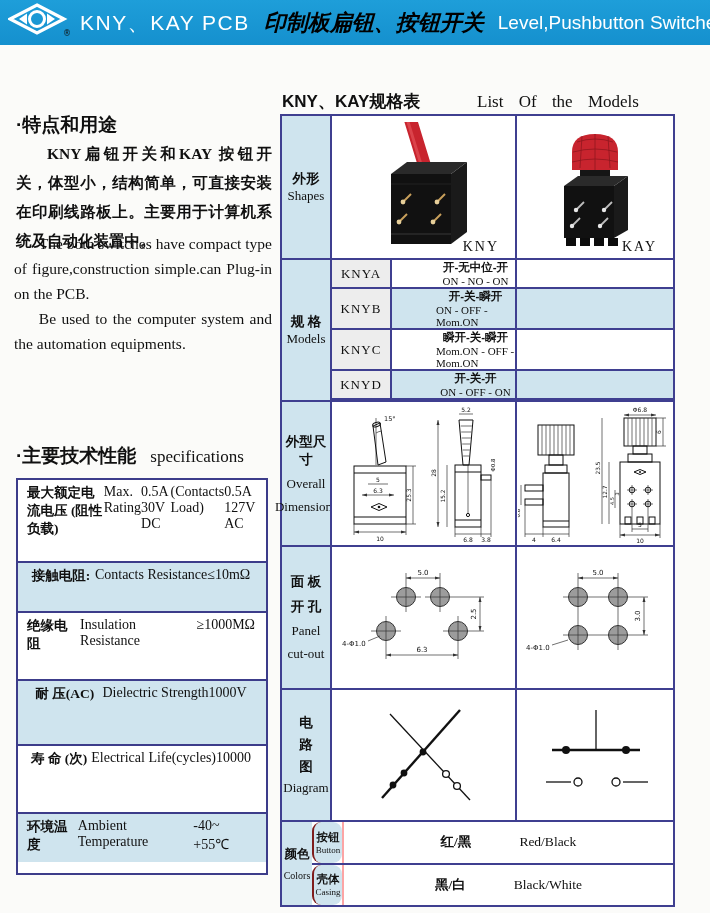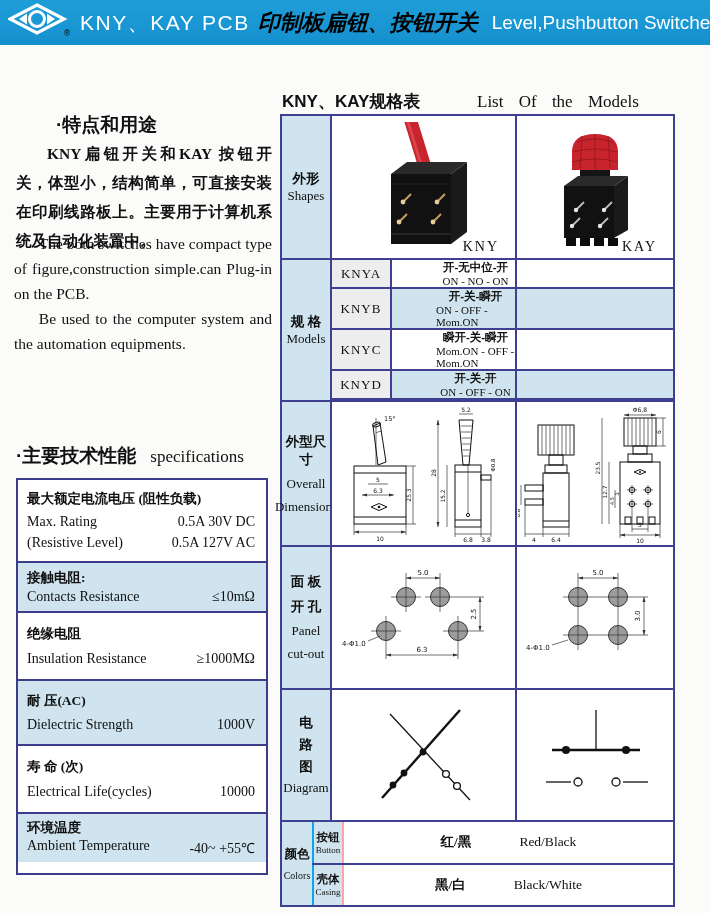--- a/index.html
+++ b/index.html
@@ -8,42 +8,42 @@
          font-family:"Liberation Serif", serif; color:#101010; }
 
   
   .band { position:absolute; left:0; top:0; width:710px; height:45px;
           background:linear-gradient(#1e9ed9,#1590ce);
           display:flex; align-items:center; padding:0 8px; }
   .band .logo-wrap { width:64px; flex:0 0 64px; }
   .band .t1 { color:#fff; font-family:"Liberation Sans",sans-serif; font-size:21px;
               letter-spacing:1.5px; margin-left:8px; white-space:nowrap; }
   .band .t2 { color:#000; font-family:Liberation Sans, sans-serif; font-weight:bold;
-              font-style:italic; font-size:22px; margin-left:8px; white-space:nowrap; }
+              font-style:italic; font-size:22px; margin-left:14px; white-space:nowrap; }
   .band .t3 { color:#fff; font-family:"Liberation Sans",sans-serif; font-size:19px;
               margin-left:14px; white-space:nowrap; }
 
   
   .sec-head { position:absolute; font-family:"Liberation Sans",sans-serif;
               font-weight:bold; font-size:19px; }
-  #feat-head { left:16px; top:112px;margin-left:40px; }
+  #feat-head { left:16px; top:112px; }
   #feat-cn   { position:absolute; left:16px; top:139px; width:256px; font-size:15.5px;
                font-weight:bold; line-height:29px; text-align:justify; text-indent:2em; }
   #feat-en   { position:absolute; left:14px; top:231px; width:258px; font-size:15.5px;
                line-height:25px; text-align:justify; }
   #feat-en p { text-indent:1.6em; }
 
   #spec-head { left:16px; top:443px; }
   #spec-head .en { font-family:"Liberation Serif",serif; font-weight:normal;
                    font-size:17px; margin-left:14px; }
 
   #spec-table { position:absolute; left:16px; top:478px; width:252px; height:397px;
                 border:2px solid #3c3c8a; background:#fff; display:flex; flex-direction:column; }
   .spec-row { padding:4px 9px; border-bottom:2px solid #3c3c8a; background:#fff;
-              display:flex; flex-direction:column; justify-content:space-evenly; }
+              display:flex; flex-direction:row; justify-content:space-evenly; }
   .spec-row:last-child { border-bottom:none; }
   .spec-row.blue { background:#cfe4ee; }
   .spec-cn  { font-size:13.5px; font-weight:bold; }
   .spec-line{ display:flex; justify-content:space-between; font-size:14px; padding-right:2px; }
 
   
   #rt-title-cn { position:absolute; left:282px; top:90px;
                  font-family:"Liberation Sans",sans-serif; font-weight:bold; font-size:17px; }
   #rt-title-en { position:absolute; left:477px; top:92px; font-size:17px; word-spacing:11px; }
 
@@ -71,22 +71,22 @@
   .m-right { flex:1; border-left:2px solid #3f3f90; background:#fff; }
   .m-row.blue .m-desc, .m-row.blue .m-right { background:#cfe4ee; }
 
   .gap18 > * + * { margin-top:0; }
   .gap8  > * + * { margin-top:7px; }
   .gap5  > * + * { margin-top:4px; }
 
   .colors-grid { flex:1; display:flex; flex-direction:column; }
   .c-row { flex:1; display:flex; border-top:2px solid #3f3f90; }
   .c-row:first-child { border-top:none; }
-  .c-sub { flex:0 0 30px; border-left:2px solid #0ea5e9; background:#cfe4ee;
-           display:flex; flex-direction:column; align-items:center; justify-content:center; }
+  .c-sub { flex:0 0 30px; border-left:2px solid #7f1d1d; background:#cfe4ee;
+           display:flex; flex-direction:column; align-items:center; justify-content:center;border-radius:9px; }
   .c-sub .cn { font-size:11.5px; font-weight:bold; }
   .c-sub .en { font-size:9px; }
   .c-val { flex:1; border-left:2px solid #fca5a5; background:#fff; display:flex;
            align-items:center; justify-content:center; gap:48px; font-size:13.5px; }
   .c-val .cn { font-weight:bold; }
   .rt-h.colors-h { flex:0 0 30px; width:30px; }
   .rt-h.colors-h .cn { font-size:12.5px; }
   .rt-h.colors-h .en { font-size:10px; }
 
   svg text { font-family:"DejaVu Sans",sans-serif; fill:#111; }
@@ -123,21 +123,21 @@
 </div>
 
 <div id="spec-table">
   <div class="spec-row" style="height:83px">
     <div class="spec-cn">最大额定电流电压 (阻性负载)</div>
     <div class="spec-line">
       <span>Max.  Rating</span>
       <span>0.5A 30V DC</span>
     </div>
     <div class="spec-line">
-      <span>(Resistive Level)</span>
+      <span>(Contacts Load)</span>
       <span>0.5A 127V AC</span>
     </div>
   </div>
   <div class="spec-row blue" style="height:50px">
     <div class="spec-cn">接触电阻:</div>
     <div class="spec-line">
       <span>Contacts Resistance</span>
       <span>≤10mΩ</span>
     </div>
   </div>

